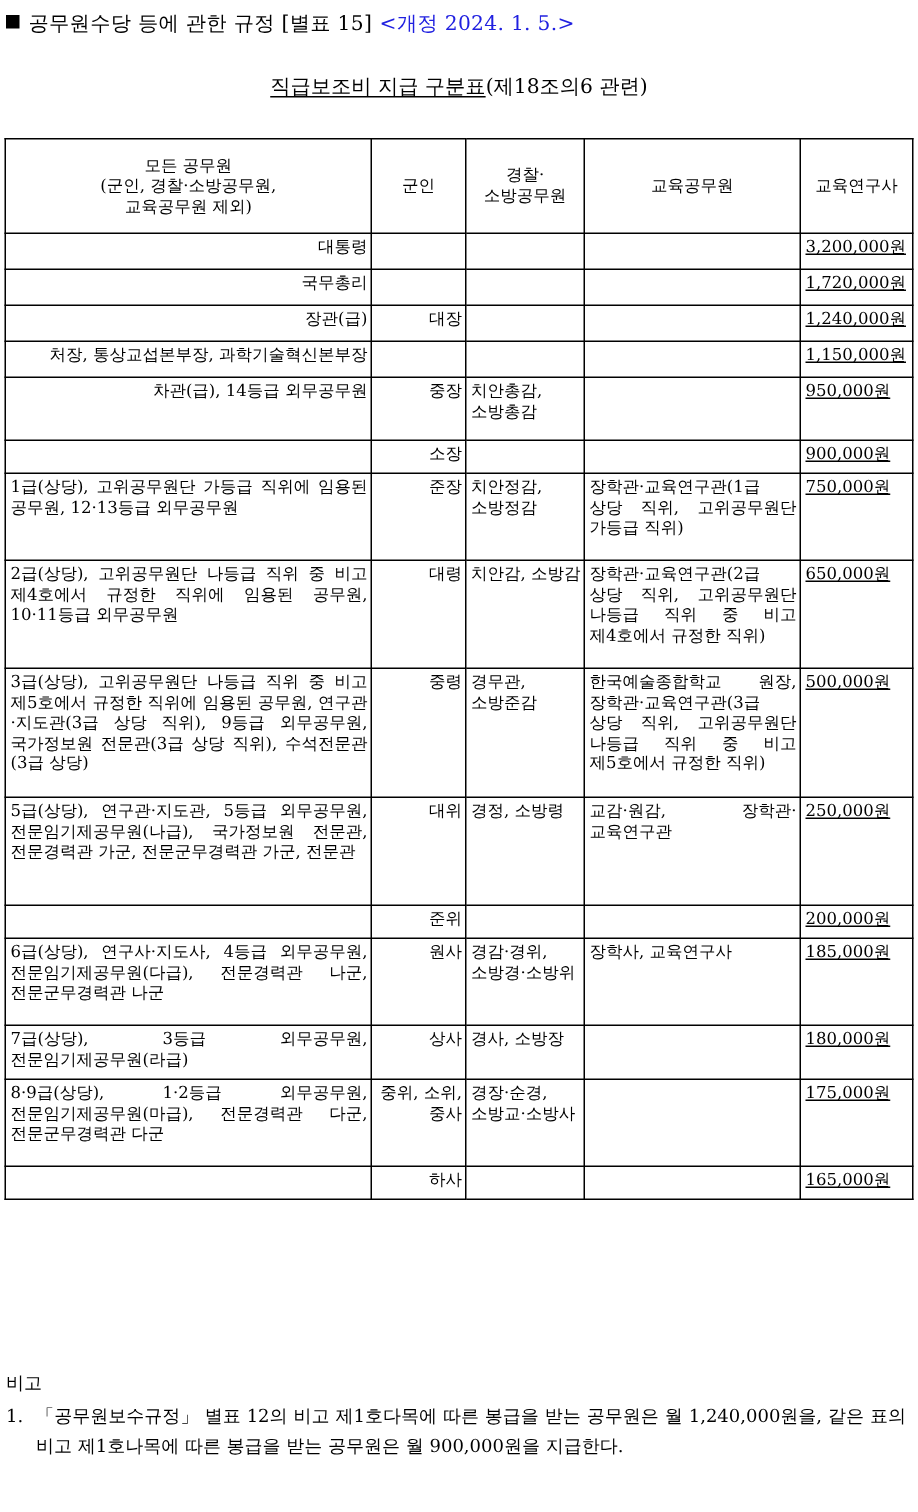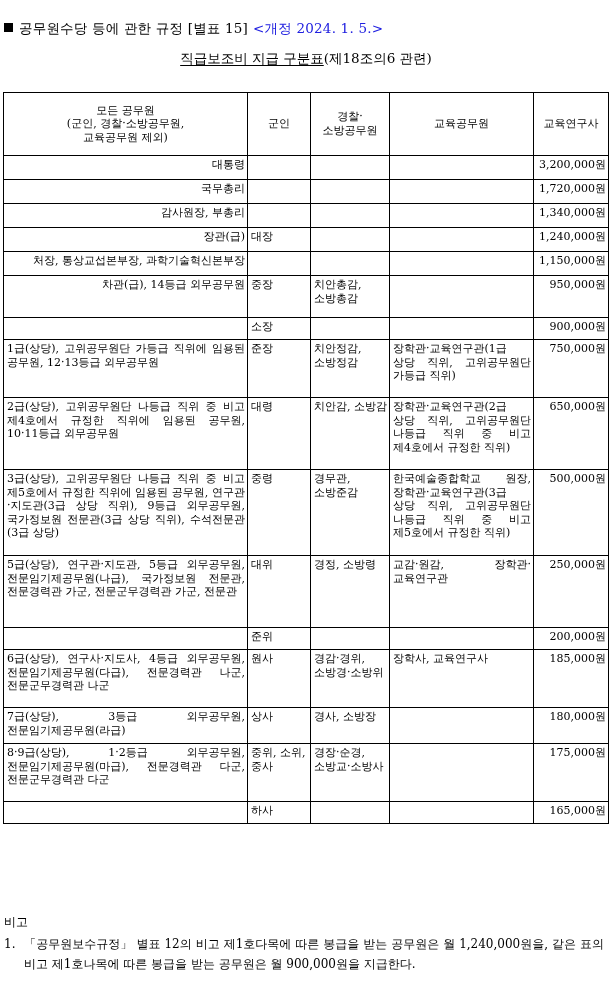--- a/index.html
+++ b/index.html
@@ -25,21 +25,20 @@
 
   
   .doc-header {
     position: absolute;
     left: 4px;
     top: 6px;
     font-size: 13.5px;
     line-height: 20px;
     white-space: nowrap;
     letter-spacing: 0.2px;
-    margin-top: 12px;
   }
   .square-bullet {
     display: inline-block;
     width: 9px;
     height: 9px;
     background: #000;
     vertical-align: 1px;
     margin-right: 6px;
   }
   .rev-note {
@@ -94,38 +93,39 @@
     height: 54px;
   }
   
   col.c-all   { width: 244px; }
   col.c-mil   { width: 63px;  }
   col.c-pol   { width: 79px;  }
   col.c-edu   { width: 144px; }
   col.c-amt   { width: 75px;  }
 
   td.amt {
-    text-align: right;
+    text-align: left;
     white-space: nowrap;
     padding-top: 3px;
+    text-decoration: underline;
   }
   td.col-all {
     text-align: justify;
     text-justify: inter-character;
   }
   td.col-all.nojust { text-align: right; }
   td.col-edu {
     text-align: justify;
     text-justify: inter-character;
   }
   td.col-pol {
     text-align: justify;
     text-justify: inter-character;
   }
-  td.plain { text-align: left; }
+  td.plain { text-align: right; }
 
   
   .notes {
     position: absolute;
     left: 4px;
     top: 912px;
     width: 600px;
     font-size: 12px;
     line-height: 20px;
   }
@@ -202,27 +202,20 @@
         </tr>
 
         <tr style="height:24px">
           <td class="col-all nojust">국무총리</td>
           <td class="plain"></td>
           <td class="col-pol"></td>
           <td class="col-edu"></td>
           <td class="amt">1,720,000원</td>
         </tr>
 
-        <tr style="height:24px">
-          <td class="col-all nojust">감사원장, 부총리</td>
-          <td class="plain"></td>
-          <td class="col-pol"></td>
-          <td class="col-edu"></td>
-          <td class="amt">1,340,000원</td>
-        </tr>
 
         <tr style="height:24px">
           <td class="col-all nojust">장관(급)</td>
           <td class="plain">대장</td>
           <td class="col-pol"></td>
           <td class="col-edu"></td>
           <td class="amt">1,240,000원</td>
         </tr>
 
         <tr style="height:24px">

